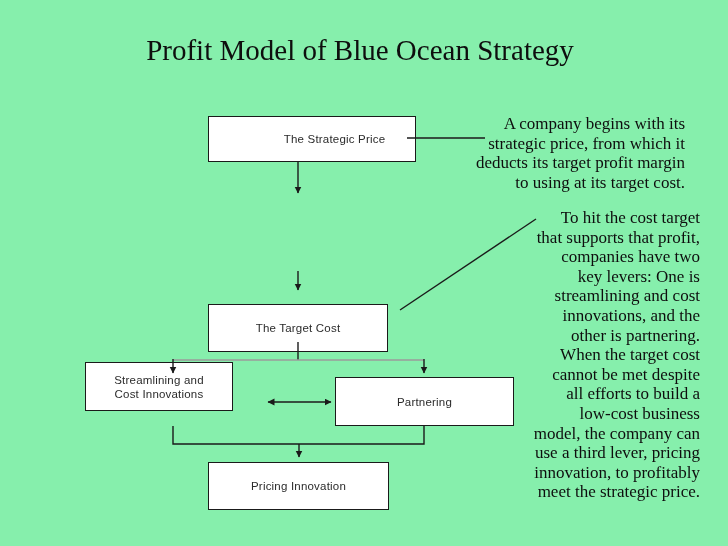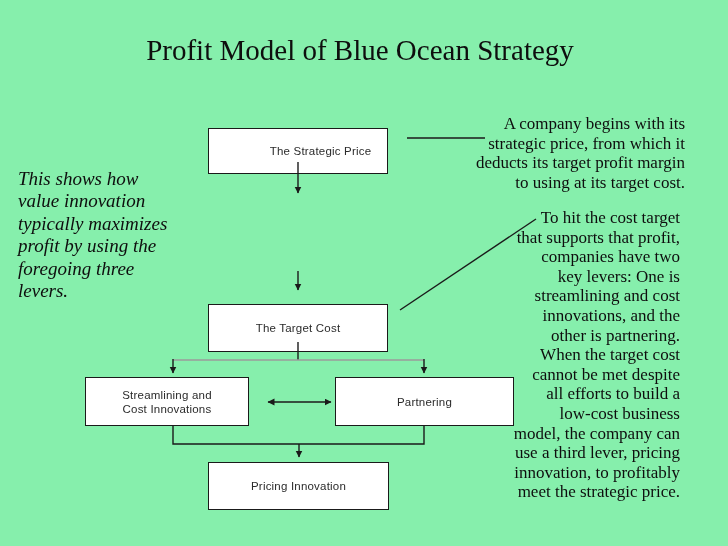--- a/index.html
+++ b/index.html
@@ -38,65 +38,59 @@
   .right-note {
     position: absolute;
     font-family: "Liberation Serif", serif;
     font-size: 17px;
     line-height: 19.6px;
     color: #0e0e0e;
     text-align: right;
     white-space: pre-line;
   }
   .note1 { top: 114px; right: 43px; width: 260px; }
-  .note2 { top: 208px; right: 48px; width: 220px; }
+  .note2 { top: 208px; right: 28px; width: 220px; }
   .node {
     position: absolute;
     box-sizing: border-box;
     border: 1.5px solid #1a1a1a;
     background: #ffffff;
     display: flex;
     align-items: center;
     justify-content: center;
     text-align: center;
     font-family: "Liberation Sans", sans-serif;
     font-size: 11.5px;
     line-height: 14px;
     letter-spacing: 0.2px;
     color: #2b2b2b;
     white-space: pre-line;
   }
-  .n-strategic { left: 208px; top: 128px; width: 180px; height: 46px; padding-left: 45px; }
+  .n-strategic { left: 208px; top: 116px; width: 208px; height: 46px; padding-left: 45px; }
   .n-profit    { left: 228px; top: 197px; width: 145px; height: 74px; border-radius: 50%; }
   .n-cost      { left: 208px; top: 304px; width: 180px; height: 48px; }
-  .n-stream    { left: 85px;  top: 377px; width: 164px; height: 49px; }
+  .n-stream    { left: 85px;  top: 362px; width: 148px; height: 49px; }
   .n-partner   { left: 335px; top: 377px; width: 179px; height: 49px; }
   .n-pricing   { left: 208px; top: 462px; width: 181px; height: 48px; }
   .overlay {
     position: absolute;
     left: 0; top: 0;
     width: 728px; height: 546px;
     pointer-events: none;
   }
   .overlay line, .overlay path.conn { stroke: #1a1a1a; stroke-width: 1.4; fill: none; }
   .overlay line.gray { stroke: #9b9b9b; stroke-width: 1.3; }
 </style>
 </head>
 <body>
 
 <div class="slide">
 
   <h1 class="title">Profit Model of Blue Ocean Strategy</h1>
 
-  <div class="left-note">This shows how
-value innovation
-typically maximizes
-profit by using the
-foregoing three
-levers.</div>
 
   <div class="node n-strategic">The Strategic Price</div>
   <div class="node n-cost">The Target Cost</div>
   <div class="node n-stream">Streamlining and
 Cost Innovations</div>
   <div class="node n-partner">Partnering</div>
   <div class="node n-pricing">Pricing Innovation</div>
 
   <div class="right-note note1">A company begins with its
 strategic price, from which it

